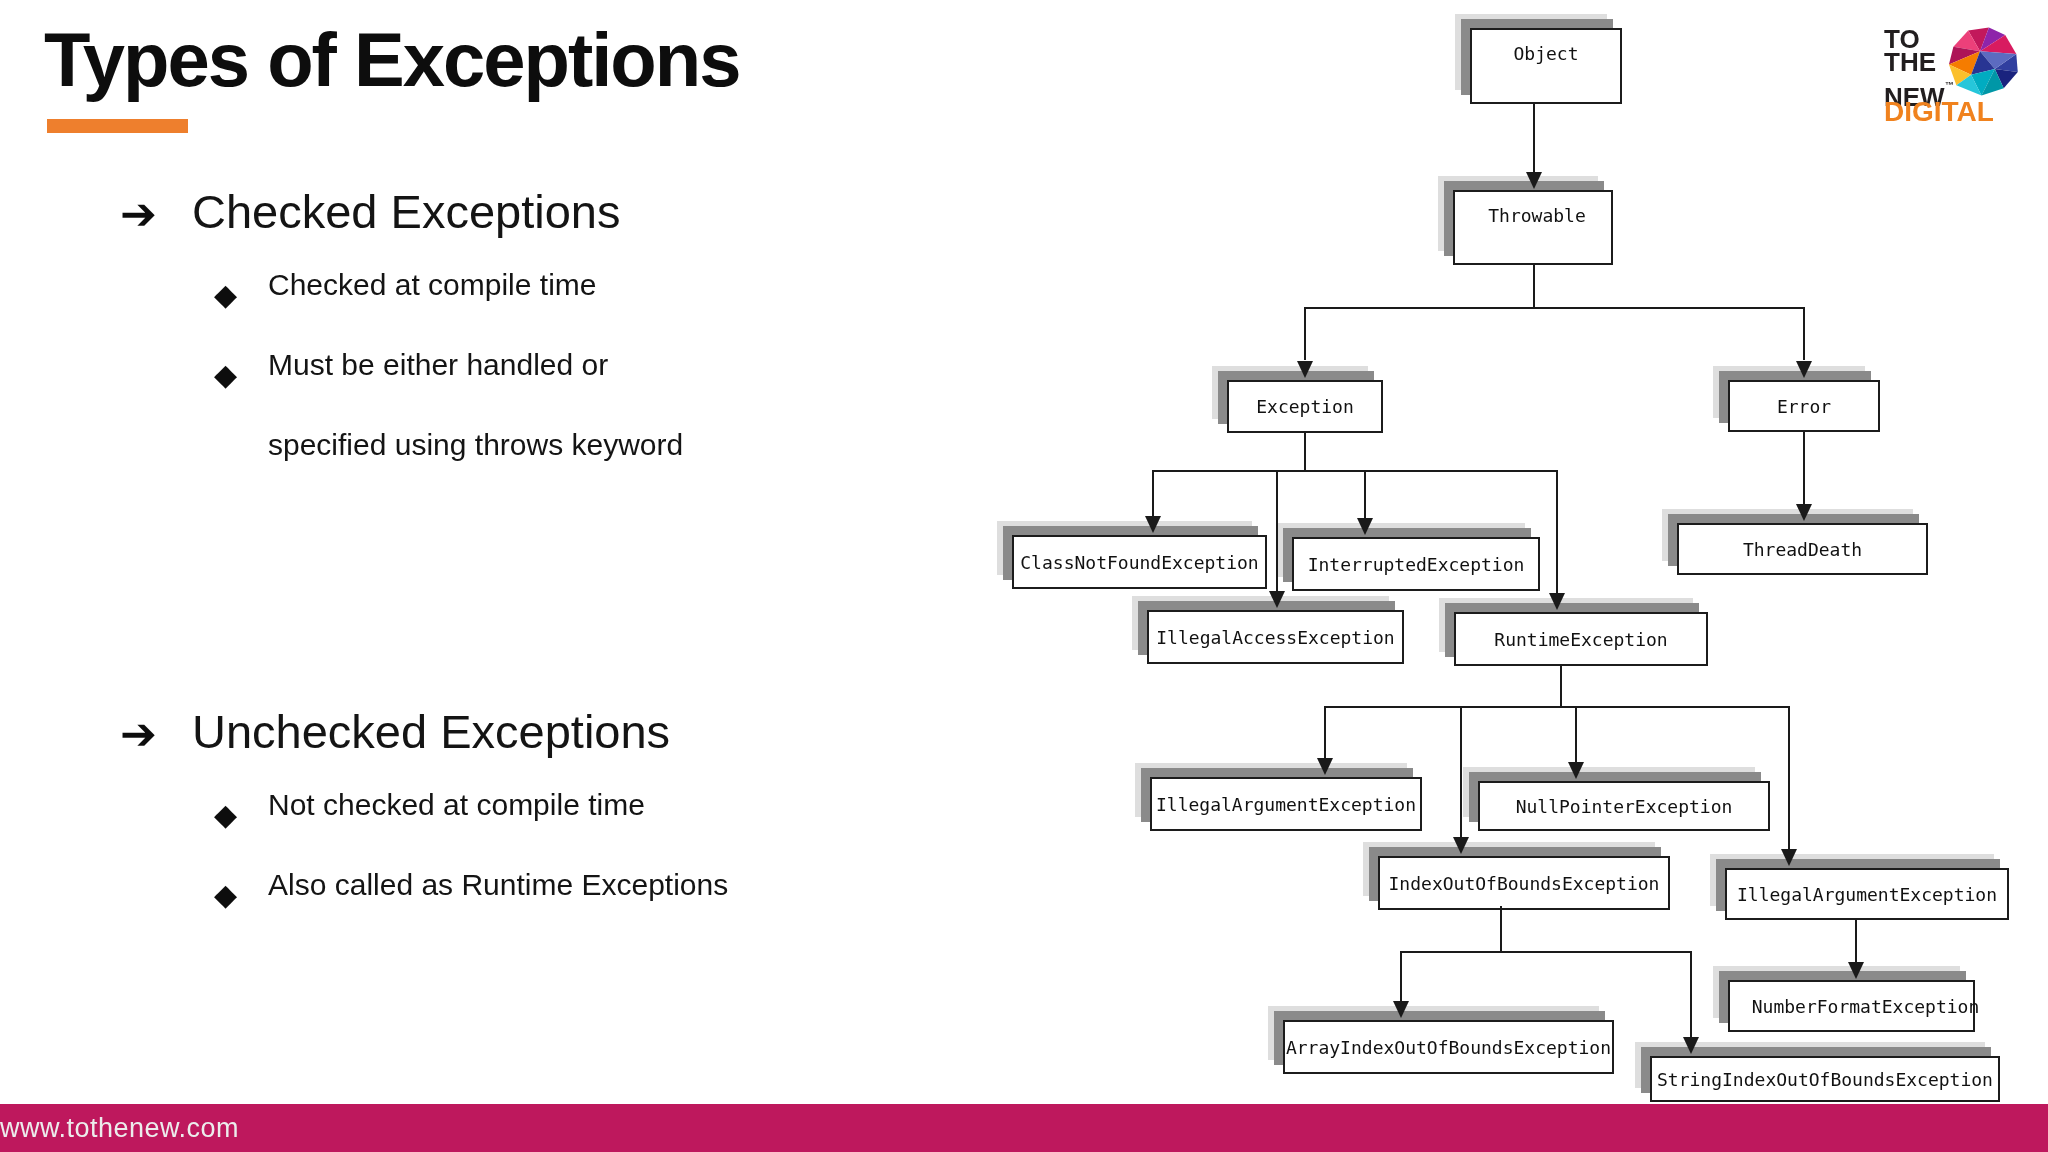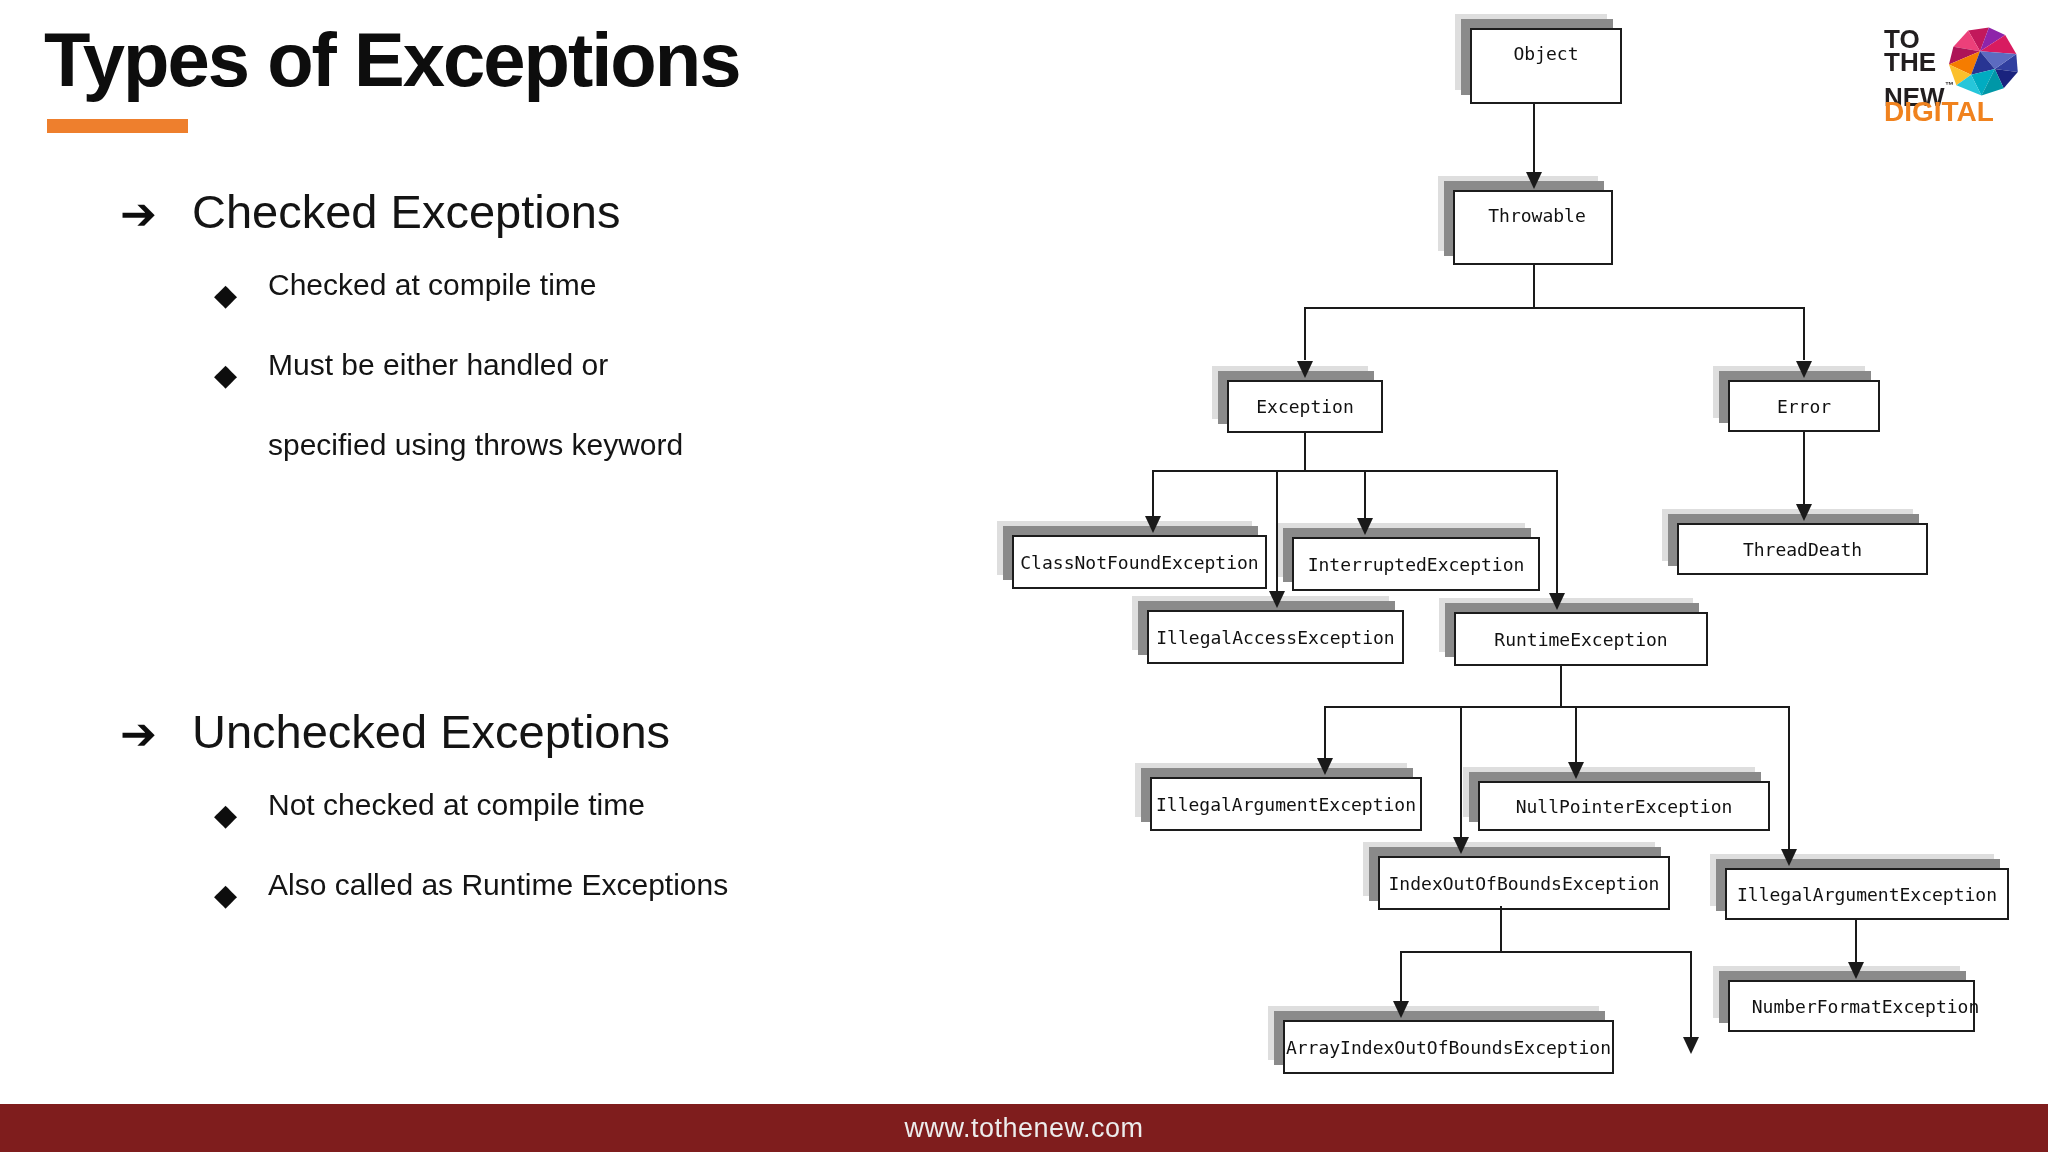--- a/index.html
+++ b/index.html
@@ -37,22 +37,22 @@
   .ln{position:absolute;background:#1a1a1a;}
   .v{width:2px;}
   .h{height:2px;}
   .arr{
     position:absolute;width:0;height:0;
     border-left:8px solid transparent;border-right:8px solid transparent;
     border-top:17px solid #1a1a1a;
   }
   
   .footer{
-    position:absolute;left:0;top:1104px;width:2048px;height:48px;background:#7f1d1d;
-    display:flex;align-items:center;justify-content:center;
+    position:absolute;left:0;top:1104px;width:2048px;height:48px;background:#be185d;
+    display:flex;align-items:center;justify-content:flex-start;
   }
   .footer-text{font-size:27px;color:#ececec;letter-spacing:0.5px;}
 </style>
 </head>
 <body>
 
 <div id="slide">
 
   <div class="title">Types of Exceptions</div>
   <div class="title-underline"></div>
@@ -137,20 +137,23 @@
     </div>
   <div class="node" style="left:1725px;top:868px;width:284px;height:52px;">
       <span>IllegalArgumentException</span>
     </div>
   <div class="node" style="left:1283px;top:1020px;width:331px;height:54px;">
       <span>ArrayIndexOutOfBoundsException</span>
     </div>
   <div class="node" style="left:1728px;top:980px;width:247px;height:52px;padding-left:28px;">
       <span>NumberFormatException</span>
     </div>
+  <div class="node" style="left:1650px;top:1056px;width:350px;height:46px;">
+      <span>StringIndexOutOfBoundsException</span>
+    </div>
 
   <div>
 
     <div class="ln v" style="left:1533px;top:104px;height:70px;"></div>
     <div class="arr" style="left:1526px;top:172px;"></div>
 
     <div class="ln v" style="left:1533px;top:265px;height:42px;"></div>
     <div class="ln h" style="left:1304px;top:307px;width:500px;"></div>
     <div class="ln v" style="left:1304px;top:307px;height:53px;"></div>
     <div class="arr" style="left:1297px;top:361px;"></div>

